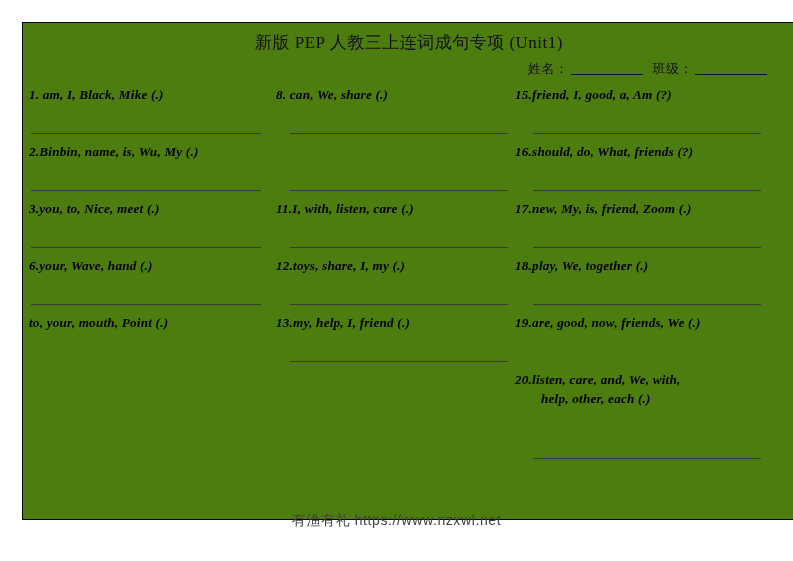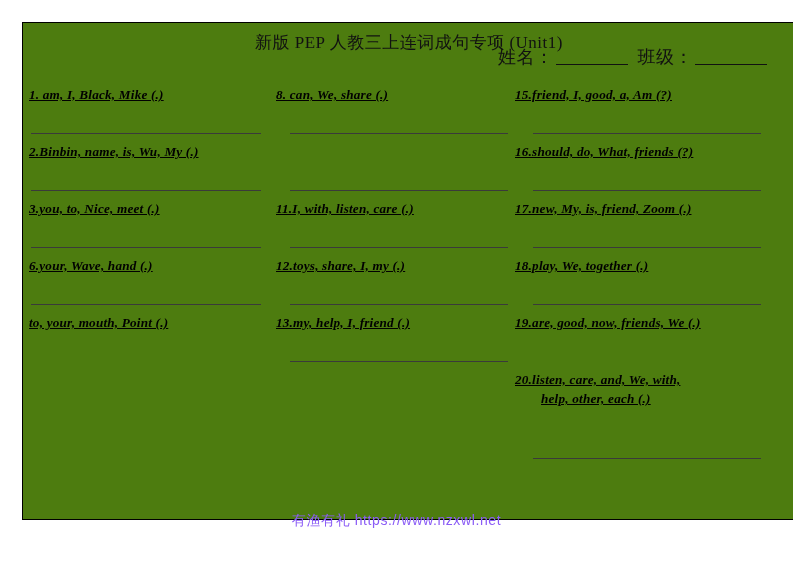--- a/index.html
+++ b/index.html
@@ -36,23 +36,23 @@
     text-align: center;
     font-family: "Liberation Serif", serif;
     font-size: 17px;
     letter-spacing: 0.5px;
     color: #111111;
     white-space: nowrap;
   }
   #student-meta {
     position: absolute;
     right: 18px;
-    top: 22px;
+    top: 37px;
     font-family: "Liberation Serif", serif;
-    font-size: 18px;
+    font-size: 13px;
     color: #111111;
     white-space: nowrap;
   }
   #student-meta .meta-label {
     letter-spacing: 0.5px;
   }
   #student-meta .meta-blank {
     display: inline-block;
     width: 72px;
     border-bottom: 1.3px solid #111111;
@@ -84,21 +84,20 @@
   }
   .item-text {
     font-family: "Liberation Serif", serif;
     font-style: italic;
     font-weight: bold;
     font-size: 13.2px;
     color: #000000;
     line-height: 1.45;
     white-space: nowrap;
     letter-spacing: 0.2px;
-    text-decoration: underline;
   }
   .item-text.wrap {
     white-space: normal;
   }
   .item-cont {
     display: block;
     padding-left: 26px;
   }
   .answer-line {
     position: absolute;
@@ -118,21 +117,21 @@
 
   
   #watermark {
     position: absolute;
     left: 0;
     top: 512px;
     width: 100%;
     text-align: center;
     font-family: "Liberation Sans", sans-serif;
     font-size: 14px;
-    color: #8b5cf6;
+    color: #404040;
     letter-spacing: 0.6px;
     white-space: nowrap;
   }
 </style>
 </head>
 <body>
 
 <div id="worksheet-frame">
 
   <div id="worksheet-title">新版 PEP 人教三上连词成句专项 (Unit1)</div>

